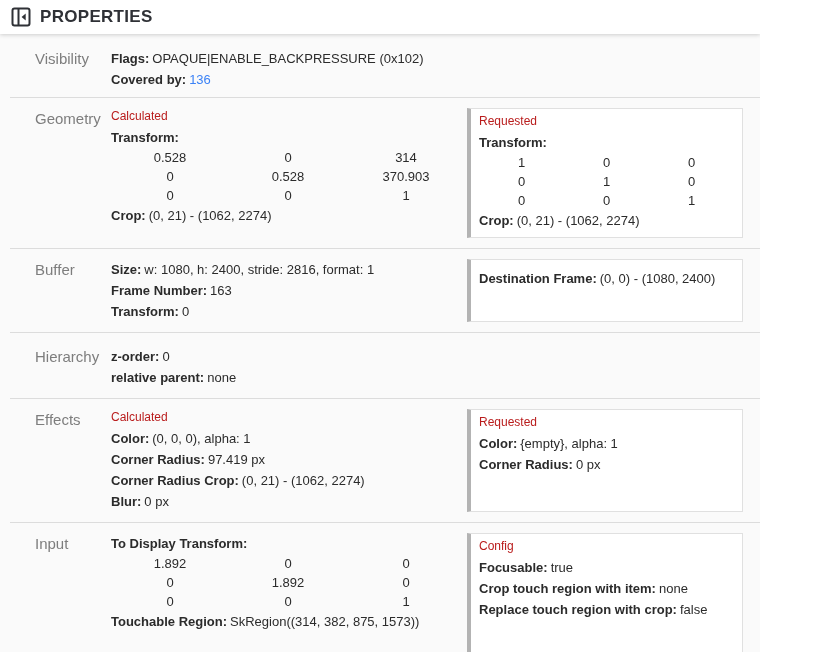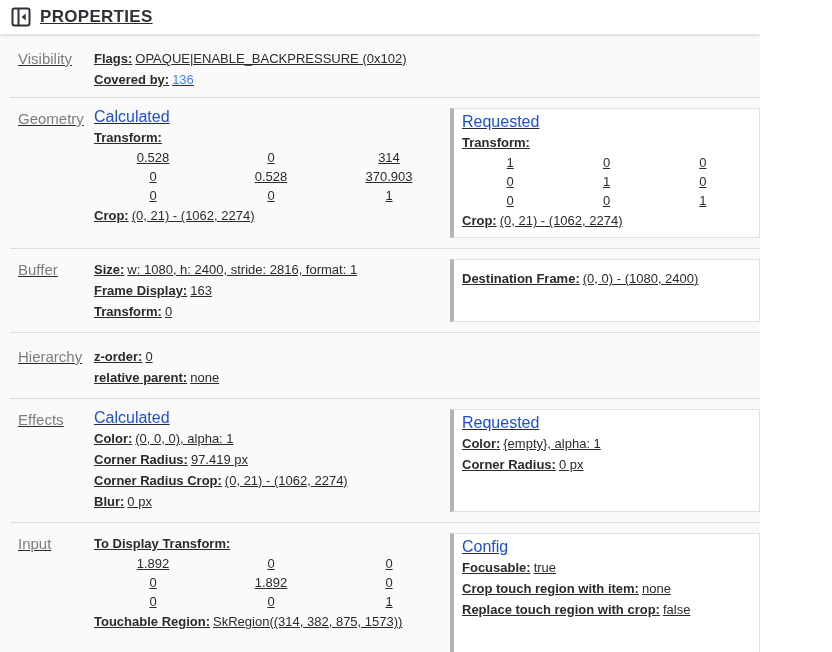--- a/index.html
+++ b/index.html
@@ -1,45 +1,44 @@
 <!DOCTYPE html>
 <html><head>
 <meta charset="utf-8">
 <style>
   html,body { margin:0; padding:0; }
   .panel {
     width:760px; height:652px; overflow:hidden; position:relative;
     background:#fafafa; color:#2b2b2b;
     font-family:"Liberation Sans", sans-serif;
-    text-decoration:underline;
   }
   .header {
     height:34px; background:#ffffff; display:flex; align-items:center;
     padding-left:10px; box-shadow:0 1px 4px rgba(0,0,0,.18);
     position:relative; z-index:5;
   }
   .header-title {
     font-size:17px; font-weight:bold; color:#2f3136; letter-spacing:.3px; margin-left:8px;
   }
   .icon-btn { width:22px; height:22px; display:flex; align-items:center; justify-content:center; cursor:pointer; }
   .content { height:618px; overflow:hidden; }
-  .section { display:flex; padding:10px 0; box-sizing:border-box; }
+  .section { display:flex; padding:10px 17px; box-sizing:border-box; }
   .divider { height:1px; background:#dcdcdc; margin-left:10px; }
   .sec-label {
     flex:0 0 94px; box-sizing:border-box; padding-left:18px; padding-top:2px;
     font-size:15px; color:#7d7d7d;
   }
   .sec-body { flex:1; display:flex; }
   .col-left { flex:0 0 356px; box-sizing:border-box; font-size:13px; }
   .col-right { flex:1; display:flex;justify-content:center; }
   .box {
     flex:1; background:#ffffff; border:1px solid #e0e0e0; border-left:4px solid #b3b3b3;
     box-sizing:border-box; padding:4px 8px 6px; font-size:13px;
   }
-  .tag { font-size:16px; color:#1d4ed8; line-height:17px; margin-bottom:2px; }
+  .tag { font-size:12px; color:#b91c1c; line-height:17px; margin-bottom:2px; }
   .line { line-height:21px; }
   .line b { font-weight:bold; margin-right:3px; }
   .matrix { display:grid; grid-template-columns:repeat(3,118px); }
   .box .matrix { grid-template-columns:repeat(3,1fr); }
   .matrix span { text-align:center; line-height:19px; }
   .link { color:#3b82f6; cursor:pointer; }
   .section-input .box { min-height:122px; }
 </style>
 </head>
 <body>
@@ -109,21 +108,21 @@
         </div>
       </div>
     </div>
     <div class="divider"></div>
 
     <div class="section">
       <div class="sec-label">Buffer</div>
       <div class="sec-body">
         <div class="col-left">
           <div class="line"><b>Size:</b><span>w: 1080, h: 2400, stride: 2816, format: 1</span></div>
-          <div class="line"><b>Frame Display:</b><span>163</span></div>
+          <div class="line"><b>Frame Number:</b><span>163</span></div>
           <div class="line"><b>Transform:</b><span>0</span></div>
         </div>
         <div class="col-right">
           <div class="box">
             <div class="line" style="padding-top:4px;"><b>Destination Frame:</b><span>(0, 0) - (1080, 2400)</span></div>
           </div>
         </div>
       </div>
     </div>
     <div class="divider"></div>

